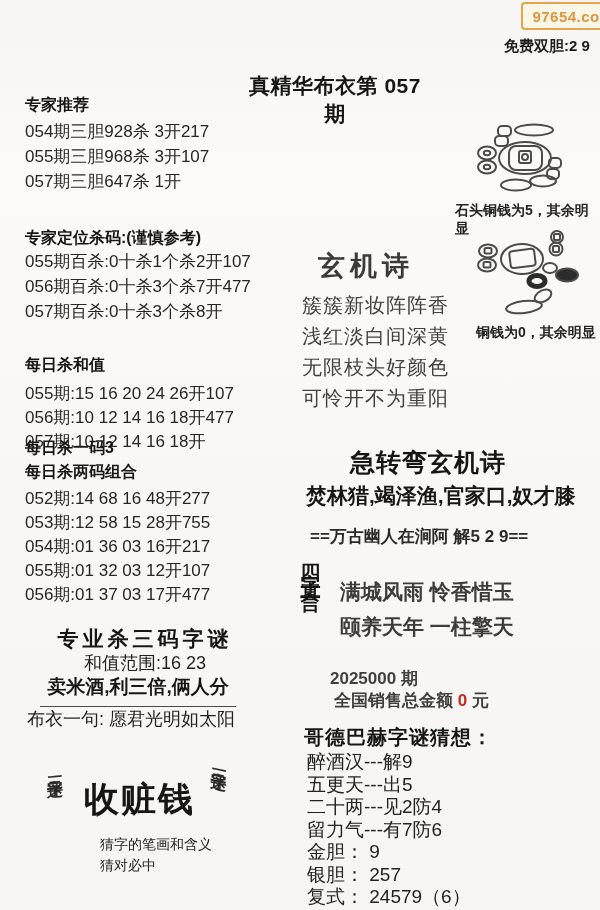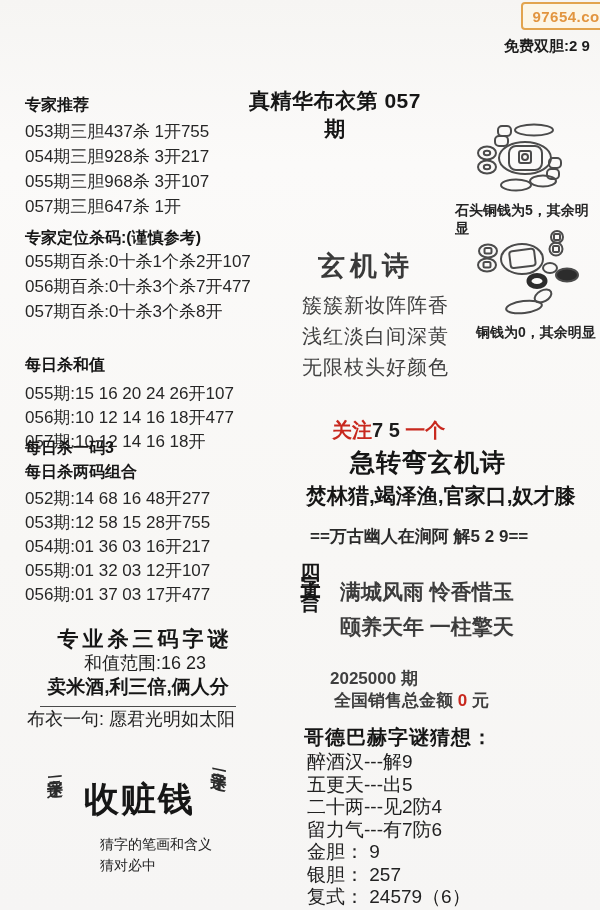--- a/index.html
+++ b/index.html
@@ -22,26 +22,25 @@
   .doodle{stroke:#4b4b4b;fill:none;stroke-width:2;stroke-linecap:round;stroke-linejoin:round;}
 </style>
 </head>
 <body>
 
 <div id="page">
 
   <div class="abs badge" style="left:521px;top:2px;width:84px;">97654.com</div>
   <div class="abs" style="left:504px;top:37px;font-size:15px;font-weight:600;color:#1c1c1c;">免费双胆:2 9</div>
 
-  <div class="abs h" style="left:240px;top:87px;width:190px;text-align:center;font-size:21px;letter-spacing:.5px;">真精华布衣第 057期</div>
+  <div class="abs h" style="left:240px;top:72px;width:190px;text-align:center;font-size:21px;letter-spacing:.5px;">真精华布衣第 057期</div>
 
   <div class="abs" style="left:25px;top:95px;">
     <div class="h" style="font-size:16px;margin-bottom:3px;">专家推荐</div>
     <div class="rows" style="font-size:17px;line-height:25px;">
-      <div>053期三胆437杀 1开755</div>
       <div>054期三胆928杀 3开217</div>
       <div>055期三胆968杀 3开107</div>
       <div>057期三胆647杀 1开</div>
     </div>
   </div>
 
   <div class="abs" style="left:25px;top:228px;">
     <div class="h" style="font-size:16px;">专家定位杀码:(谨慎参考)</div>
     <div class="rows" style="font-size:17px;line-height:25px;">
       <div>055期百杀:0十杀1个杀2开107</div>
@@ -123,25 +122,23 @@
       <ellipse cx="52" cy="80" rx="18" ry="6" transform="rotate(-7 52 80)"></ellipse>
     </g>
   </svg>
   <div class="abs h" style="left:476px;top:324px;font-size:14px;color:#242424;">铜钱为0，其余明显</div>
 
   <div class="abs serif" style="left:318px;top:248px;font-size:27px;font-weight:600;letter-spacing:5px;color:#3a3a3a;">玄机诗</div>
   <div class="abs serif rows" style="left:302px;top:290px;font-size:20px;line-height:31px;letter-spacing:1px;color:#414141;">
     <div>簇簇新妆阵阵香</div>
     <div>浅红淡白间深黄</div>
     <div>无限枝头好颜色</div>
+    <div>可怜开不为重阳</div>
   </div>
 
-  <div class="abs" style="left:332px;top:417px;font-size:20px;font-weight:bold;">
-    <span class="red">关注</span><span style="color:#1c1c1c;">7 5 </span><span class="red">一个</span>
-  </div>
 
   <div class="abs h" style="left:350px;top:446px;font-size:25px;letter-spacing:1px;">急转弯玄机诗</div>
   <div class="abs h" style="left:306px;top:482px;font-size:21px;">焚林猎,竭泽渔,官家口,奴才膝</div>
   <div class="abs h" style="left:310px;top:525px;font-size:17px;color:#2a2a2a;">==万古幽人在涧阿 解5 2 9==</div>
 
   <div class="abs vert h" style="left:298px;top:548px;height:115px;font-size:20px;letter-spacing:9px;">四字真言</div>
   <div class="abs h" style="left:340px;top:578px;font-size:21px;color:#3c3c3c;">满城风雨 怜香惜玉</div>
   <div class="abs h" style="left:340px;top:613px;font-size:21px;color:#3c3c3c;">颐养天年 一柱擎天</div>
 
   <div class="abs h" style="left:330px;top:667px;font-size:17px;color:#3f3f3f;">2025000 期</div>

